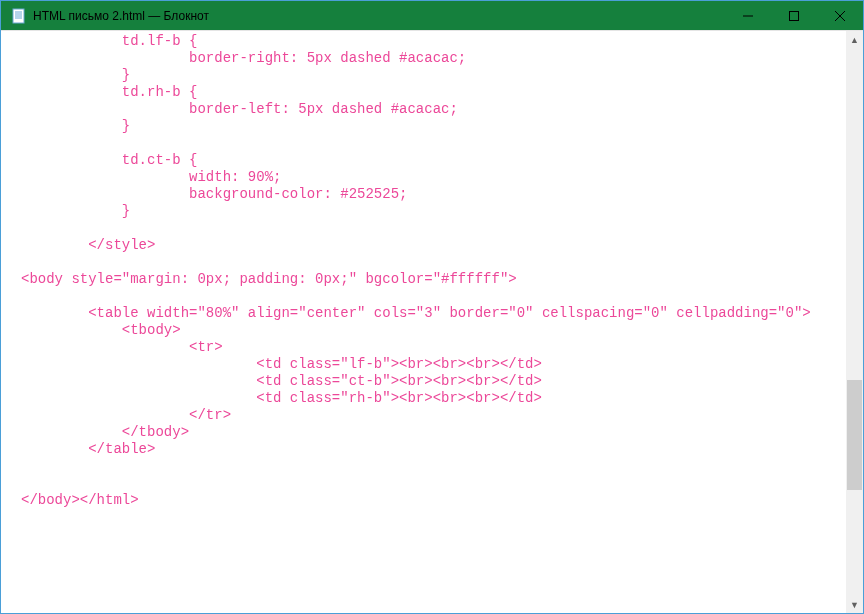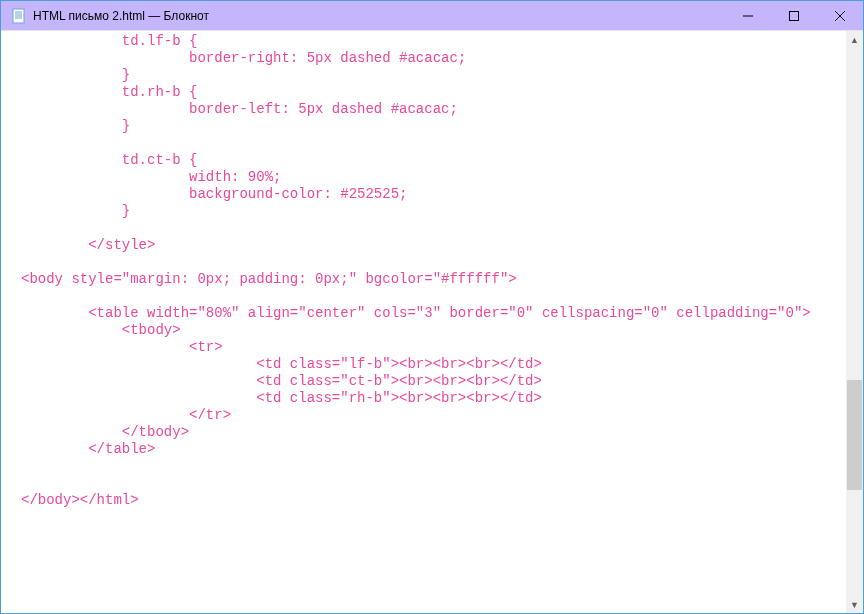--- a/index.html
+++ b/index.html
@@ -16,21 +16,21 @@
   height: 614px;
   border: 1px solid #4a9fd8;
   background: #fff;
   display: flex;
   flex-direction: column;
 }
 .titlebar {
   height: 30px;
   display: flex;
   align-items: center;
-  background: #c4b5fd;
+  background: #15803d;
   border-bottom: 1px solid #e5e5e5;
 }
 .titlebar-icon {
   width: 16px;
   height: 16px;
   margin: 0 6px 0 10px;
   display: inline-block;
 }
 .titlebar-icon svg { width: 16px; height: 16px; }
 .titlebar-title {

